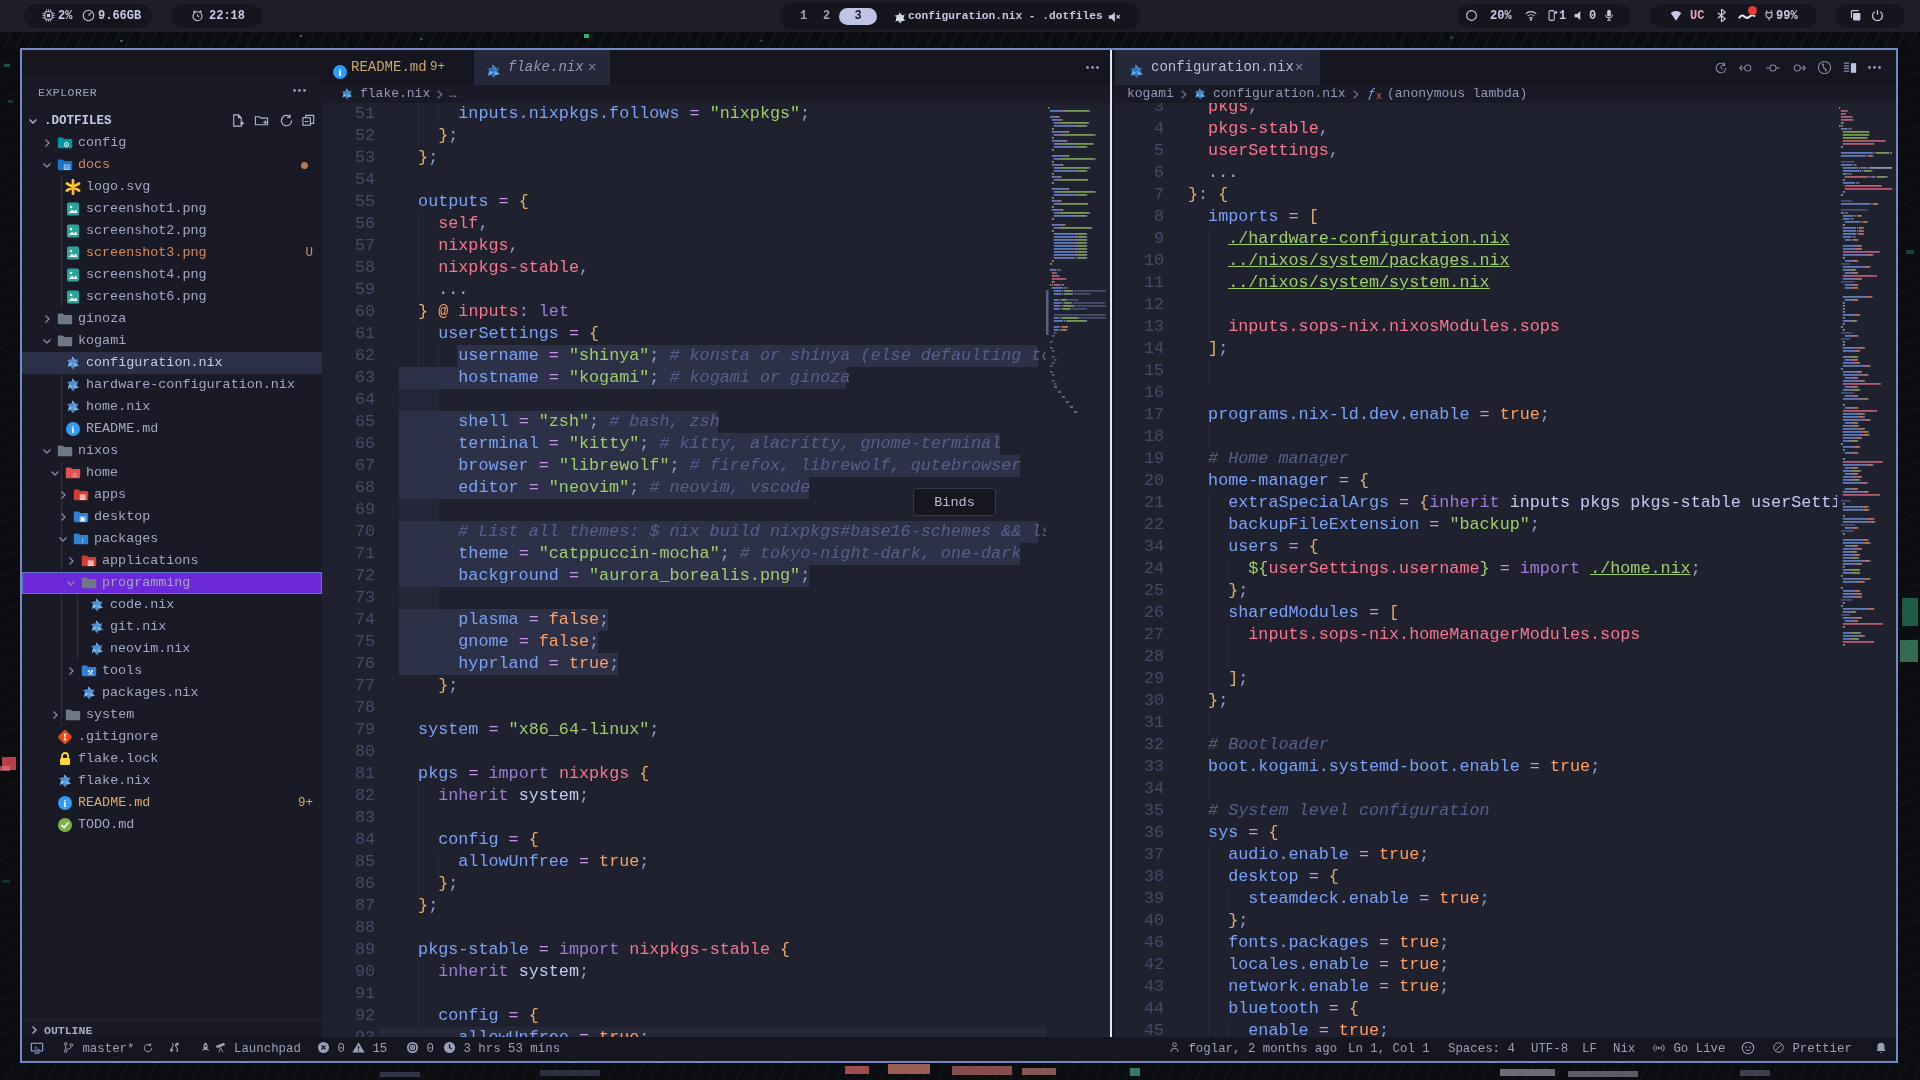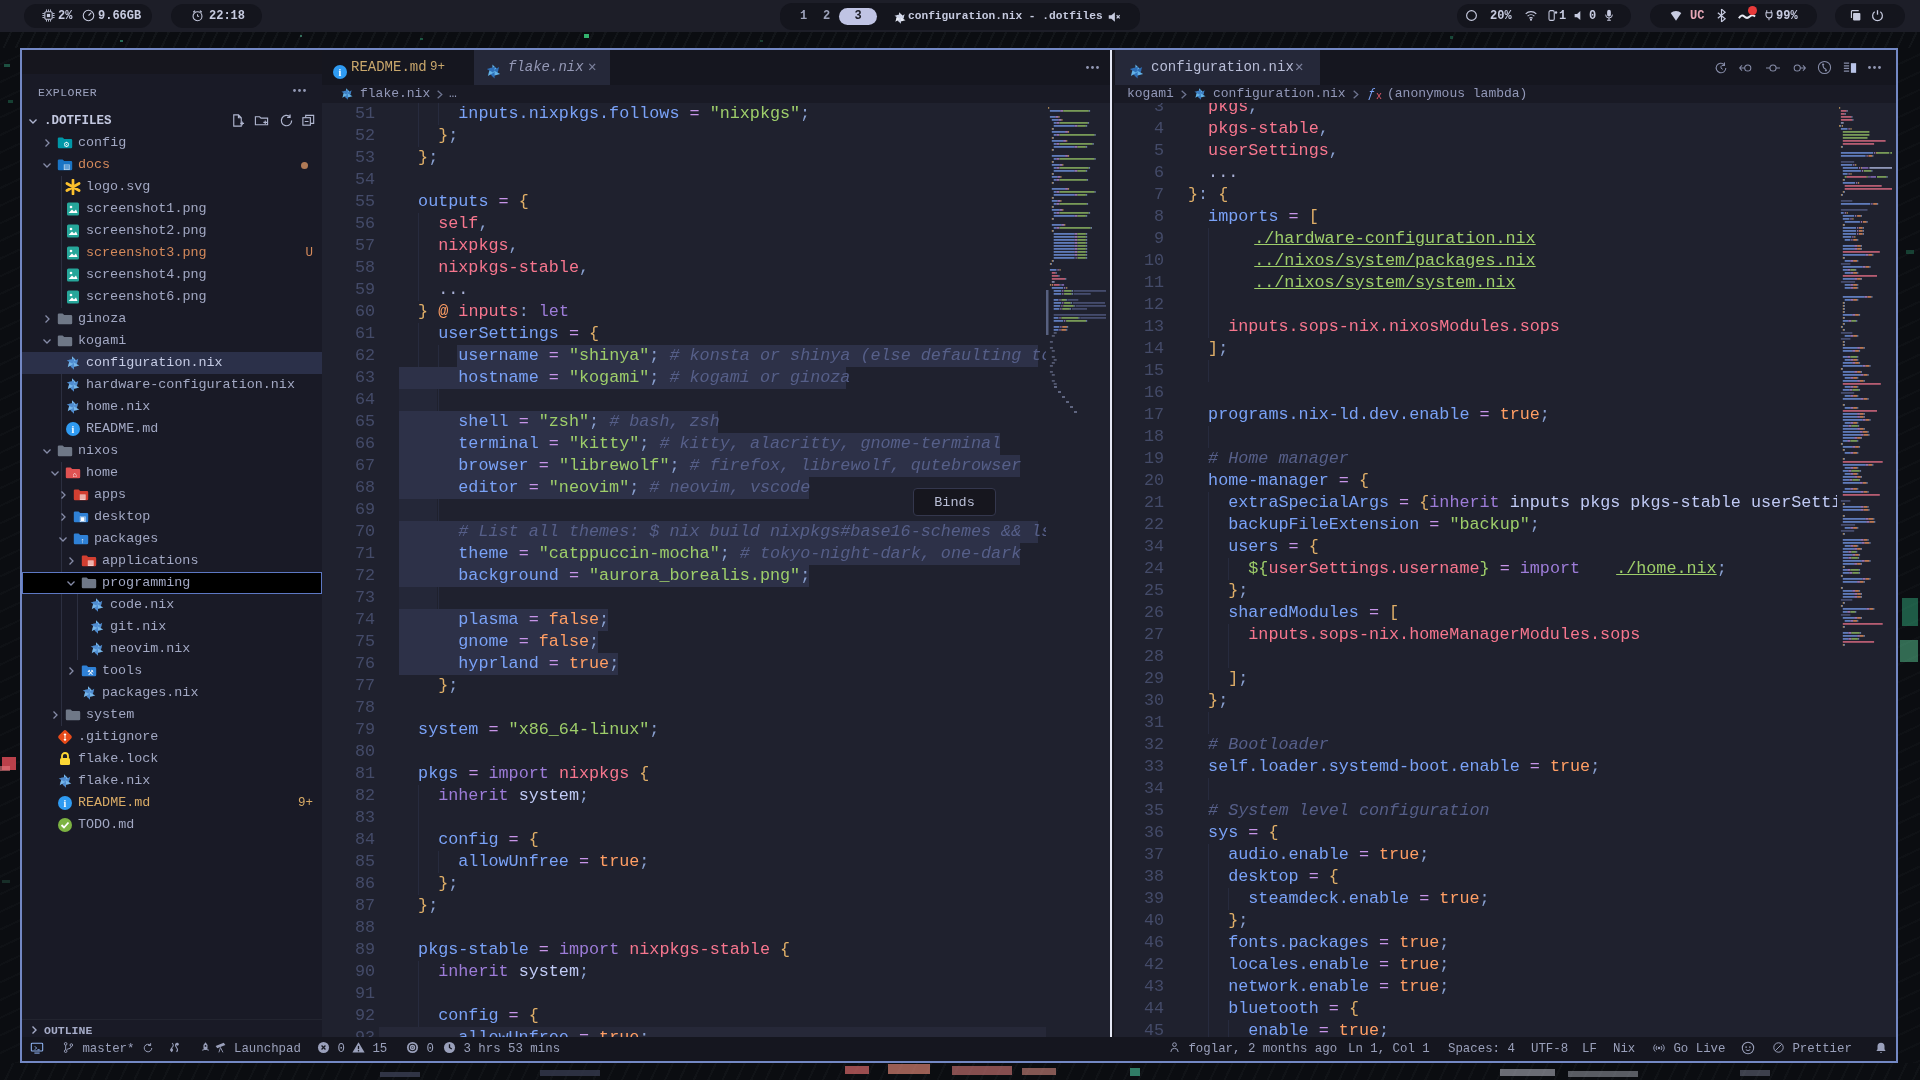--- a/index.html
+++ b/index.html
@@ -9,21 +9,21 @@
 #win { position:absolute; left:20px; top:48px; width:1878px; height:1015px; background:#16161e; border:2px solid #7388c4; }
 #sidebar { position:absolute; left:0; top:0; width:356px; height:987px; background:#191a26; border-right:1px solid #101018;margin-top:24px; }
 #sb-head { position:absolute; left:16px; top:12px; font-size:11.5px; letter-spacing:.5px; color:#9ba1bd; }
 #sb-dots { position:absolute; left:270px; top:9px; color:#aeb4cf; font-size:13px; letter-spacing:1px; }
 .sect { position:absolute; left:0; width:300px; height:21px; font-size:11.5px; font-weight:bold; color:#a6acc8; line-height:21px; border-top:1px solid #22242f; }
 .sect svg { position:absolute; left:6px; top:4px; }
 .sect span { position:absolute; left:22px; }
 #tree { position:absolute; left:0; top:0; width:300px; height:955px; }
 .trow { position:absolute; left:0; width:300px; height:22px; }
 .trow.sel { background:#2b3049; }
-.trow.foc { background:#000000; outline:1.4px solid #5d78c4; outline-offset:-1.4px;padding-left:34px; }
+.trow.foc { background:#6d28d9; outline:1.4px solid #5d78c4; outline-offset:-1.4px;padding-left:34px; }
 .tlabel { position:absolute; top:0; line-height:22px; font-size:13.4px; color:#a2a8c3; white-space:pre; }
 .trow.mod .tlabel { color:#d58a5b; }
 .trow.modr .tlabel { color:#d9ab66; }
 .trow.sel .tlabel { color:#c5cbe4; }
 .ticon { position:absolute; top:3px; width:16px; height:16px; }
 .tchev { position:absolute; top:5px; }
 .tdot { position:absolute; right:14px; top:8px; width:7px; height:7px; border-radius:50%; background:#b07a56; }
 .tmark { position:absolute; right:9px; top:0; line-height:22px; font-size:12.5px; color:#d58a5b; }
 .trow.modr .tmark { color:#d9ab66; }
 .dothead { position:absolute; left:0; top:36px; width:300px; height:22px; }
@@ -38,21 +38,21 @@
 .crumbs { position:absolute; left:0; top:35px; width:100%; height:18px; background:#191a25; font-size:13px; line-height:18px; color:#7e849f; }
 .codearea { position:absolute; top:53px; height:934px; overflow:hidden; background:#1f212e; }
 .cl { position:absolute; height:22px; line-height:22px; font-size:16.75px; white-space:pre; color:#c0caf5; }
 .ln { position:absolute; height:22px; line-height:22px; font-size:16.75px; color:#444b69; }
 .tk-blue { color:#7aa2f7; } .tk-pink { color:#f7768e; }
 .tk-purple { color:#9d7cd8; } .tk-eq { color:#c795e8; }
 .tk-gold { color:#e0af68; } .tk-green { color:#9ece6a; }
 .tk-orange { color:#ff9e64; } .tk-lav { color:#a9b1d6; }
 .tk-fg { color:#c0caf5; } .tk-com { color:#565f89; font-style:italic; }
 .tk-punc { color:#89a0d0; }
-.u { text-decoration:underline;margin-left:26px; }
+.u { text-decoration:underline; }
 .selr { position:absolute; height:22px; background:#2d3148; }
 .selr.dim { background:#242738; }
 .iguide { position:absolute; width:1px; background:#272b3e; }
 .minimap { position:absolute; top:53px; height:934px; overflow:hidden; }
 .sash { position:absolute; top:0; width:2px; height:987px; background:#e4e7f4; }
 #status { position:absolute; left:0; top:987px; width:1874px; height:24px; background:#15161f; color:#9aa0bb; font-size:12.4px; line-height:24px; }
 #status .it { position:absolute; top:0; white-space:pre; }
 #status svg { vertical-align:middle; margin-top:-2px; }
 #binds { position:absolute; left:891px; top:438px; width:83px; height:28px; background:#16161e; border:1px solid #34374d; border-radius:4px; color:#b9bed6; font-size:13.5px; text-align:center; line-height:27px; }
 .ed-actions { position:absolute; top:0; height:35px; color:#878da9; }
@@ -1082,21 +1082,21 @@
 <div class="cl" style="top:411px;left:74px">    <span class="tk-blue">backupFileExtension</span> <span class="tk-eq">=</span> <span class="tk-green">"backup"</span><span class="tk-punc">;</span></div>
 <div class="cl" style="top:433px;left:74px">    <span class="tk-blue">users</span> <span class="tk-eq">=</span> <span class="tk-gold">{</span></div>
 <div class="cl" style="top:455px;left:74px">      <span class="tk-green">${</span><span class="tk-pink">userSettings.username</span><span class="tk-green">}</span> <span class="tk-eq">=</span> <span class="tk-purple">import</span> <span class="tk-green u">./home.nix</span><span class="tk-punc">;</span></div>
 <div class="cl" style="top:477px;left:74px">    <span class="tk-gold">}</span><span class="tk-punc">;</span></div>
 <div class="cl" style="top:499px;left:74px">    <span class="tk-blue">sharedModules</span> <span class="tk-eq">=</span> <span class="tk-gold">[</span></div>
 <div class="cl" style="top:521px;left:74px">      <span class="tk-pink">inputs.sops-nix.homeManagerModules.sops</span></div>
 <div class="cl" style="top:565px;left:74px">    <span class="tk-gold">]</span><span class="tk-punc">;</span></div>
 <div class="cl" style="top:587px;left:74px">  <span class="tk-gold">}</span><span class="tk-punc">;</span></div>
 <div class="cl" style="top:609px;left:74px"></div>
 <div class="cl" style="top:631px;left:74px">  <span class="tk-com"># Bootloader</span></div>
-<div class="cl" style="top:653px;left:74px">  <span class="tk-blue">self.loader.systemd-boot.enable</span> <span class="tk-eq">=</span> <span class="tk-orange">true</span><span class="tk-punc">;</span></div>
+<div class="cl" style="top:653px;left:74px">  <span class="tk-blue">boot.kogami.systemd-boot.enable</span> <span class="tk-eq">=</span> <span class="tk-orange">true</span><span class="tk-punc">;</span></div>
 <div class="cl" style="top:675px;left:74px"></div>
 <div class="cl" style="top:697px;left:74px">  <span class="tk-com"># System level configuration</span></div>
 <div class="cl" style="top:719px;left:74px">  <span class="tk-blue">sys</span> <span class="tk-eq">=</span> <span class="tk-gold">{</span></div>
 <div class="cl" style="top:741px;left:74px">    <span class="tk-blue">audio.enable</span> <span class="tk-eq">=</span> <span class="tk-orange">true</span><span class="tk-punc">;</span></div>
 <div class="cl" style="top:763px;left:74px">    <span class="tk-blue">desktop</span> <span class="tk-eq">=</span> <span class="tk-gold">{</span></div>
 <div class="cl" style="top:785px;left:74px">      <span class="tk-blue">steamdeck.enable</span> <span class="tk-eq">=</span> <span class="tk-orange">true</span><span class="tk-punc">;</span></div>
 <div class="cl" style="top:807px;left:74px">    <span class="tk-gold">}</span><span class="tk-punc">;</span></div>
 <div class="cl" style="top:829px;left:74px">    <span class="tk-blue">fonts.packages</span> <span class="tk-eq">=</span> <span class="tk-orange">true</span><span class="tk-punc">;</span></div>
 <div class="cl" style="top:851px;left:74px">    <span class="tk-blue">locales.enable</span> <span class="tk-eq">=</span> <span class="tk-orange">true</span><span class="tk-punc">;</span></div>
 <div class="cl" style="top:873px;left:74px">    <span class="tk-blue">network.enable</span> <span class="tk-eq">=</span> <span class="tk-orange">true</span><span class="tk-punc">;</span></div>

